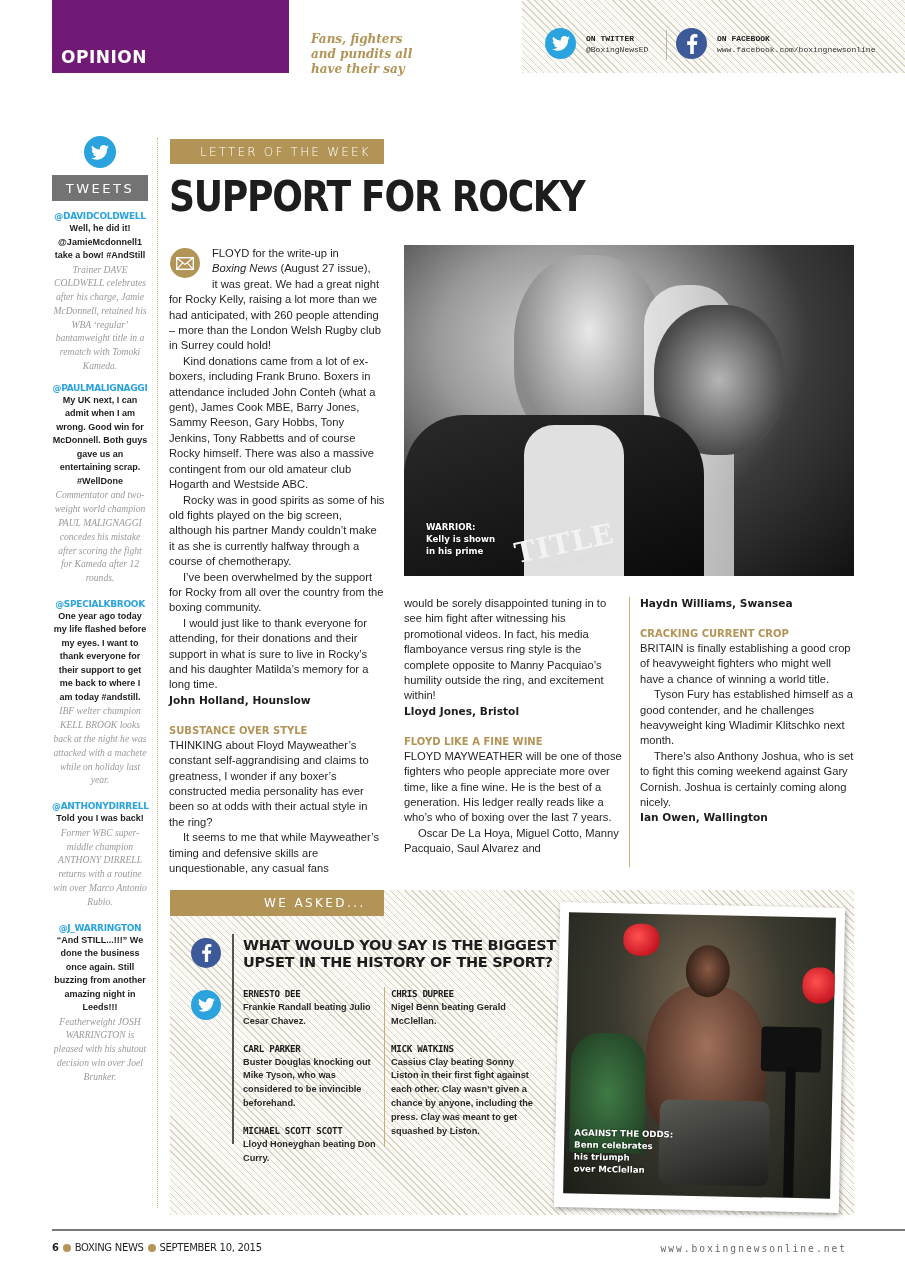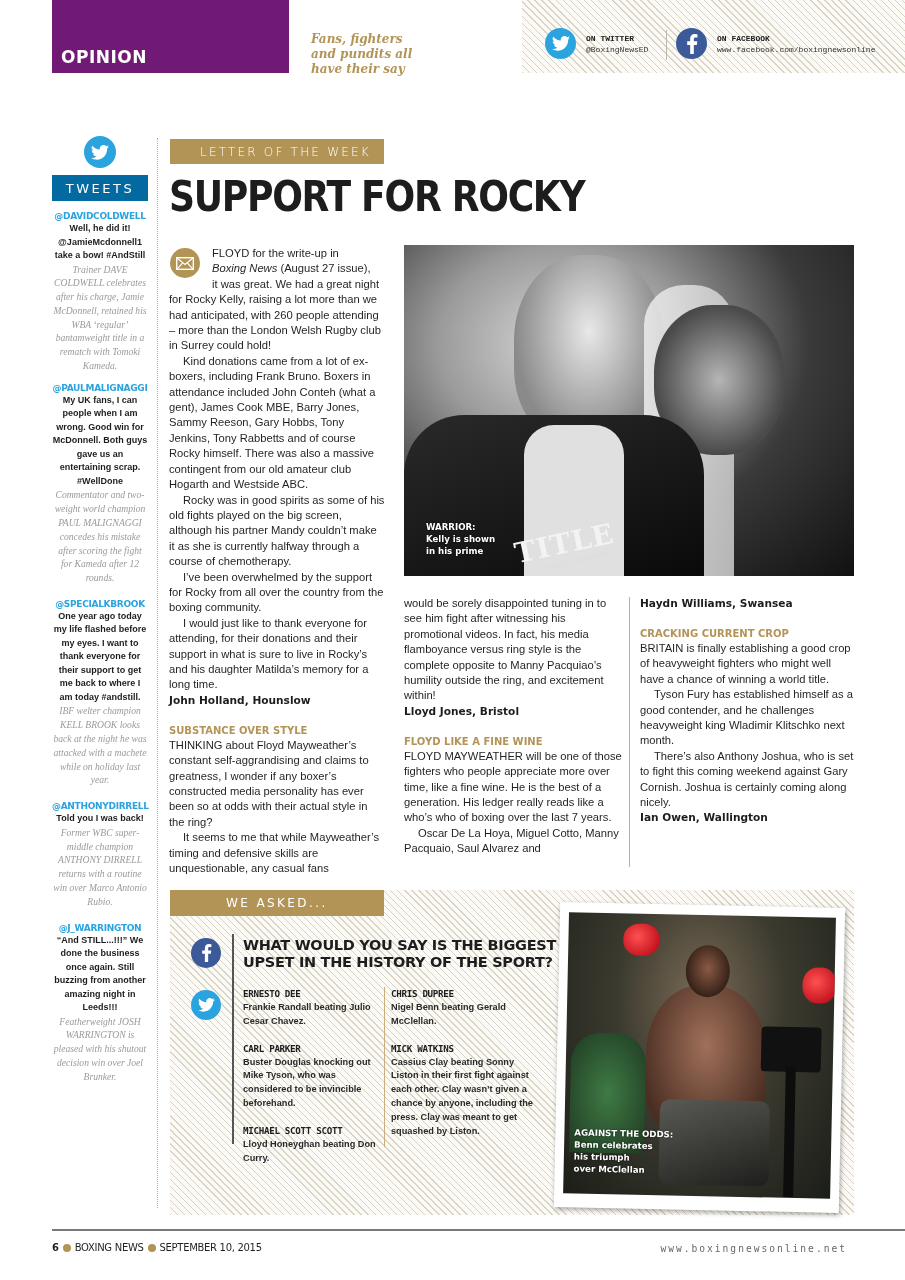--- a/index.html
+++ b/index.html
@@ -18,21 +18,21 @@
   .social-strip { position: absolute; left: 522px; top: 0; width: 383px; height: 73px; }
   .social-item { position: absolute; top: 28px; display: flex; align-items: center; font-family: Liberation Mono, monospace; }
   .social-item .circle { width: 31px; height: 31px; border-radius: 50%; display: flex; align-items: center; justify-content: center; }
   .social-item .txt { margin-left: 10px; font-size: 8px; line-height: 11px; color: #333; }
   .social-item .txt b { display: block; font-size: 8px; color: #222; }
   .social-divider { position: absolute; left: 666px; top: 30px; width: 1px; height: 30px; background: #bdb7a8; }
 
   
   .tweets-col { position: absolute; left: 52px; top: 136px; width: 96px; text-align: center; }
   .tweets-col .tw-logo { width: 32px; height: 32px; border-radius: 50%; background: #2aa3df; margin: 0 auto; display: flex; align-items: center; justify-content: center; }
-  .tweets-header { margin-top: 7px; height: 26px; background: #0369a1; color: #fff; font-size: 13px; letter-spacing: 2.5px; display: flex; align-items: center; justify-content: center; font-family: "DejaVu Sans", sans-serif; }
+  .tweets-header { margin-top: 7px; height: 26px; background: #737373; color: #fff; font-size: 13px; letter-spacing: 2.5px; display: flex; align-items: center; justify-content: center; font-family: "DejaVu Sans", sans-serif; }
   .tweet { margin-top: 9px; }
   .tweet:first-of-type { margin-top: 6px; }
   .tweet-handle { color: #2aa3df; font-weight: 700; font-size: 9px; line-height: 12px; font-family: "DejaVu Sans", sans-serif; letter-spacing: -0.3px; }
   .tweet-text { font-weight: 700; font-size: 9px; line-height: 13.5px; color: #1d1d1d; font-family: "Liberation Sans", sans-serif; }
   .tweet-caption { font-family: "Liberation Serif", serif; font-style: italic; font-size: 9.6px; line-height: 13.8px; color: #9a9a9a; }
   .col-dots { position: absolute; left: 157px; top: 138px; width: 0; height: 1070px; border-left: 1.5px dotted #c9ae7a; }
 
   
   .lotw-label { position: absolute; left: 170px; top: 139px; width: 214px; height: 25px; background: #b39457; color: #fff; font-size: 12px; letter-spacing: 2.2px; display: flex; align-items: center; padding-left: 30px; font-family: "DejaVu Sans", sans-serif; font-weight: 300; }
   .headline { position: absolute; left: 169px; top: 172px; font-family: "DejaVu Sans", sans-serif; font-weight: 700; font-size: 42px; letter-spacing: -1.5px; color: #1d1d1d; transform: scaleX(0.86); transform-origin: left; white-space: nowrap; }
@@ -55,21 +55,21 @@
   .photo1 .ph-title { position: absolute; left: 110px; top: 282px; color: #f3f3f3; font-family: "DejaVu Serif", serif; font-weight: 700; font-size: 28px; transform: rotate(-12deg); letter-spacing: 1px; }
   .photo1 .ph-gb { position: absolute; left: 140px; top: 312px; color: #ddd; font-size: 7px; font-weight: 700; transform: rotate(-12deg); letter-spacing: 1px; }
   .photo-caption { position: absolute; color: #fff; font-family: "DejaVu Sans", sans-serif; font-weight: 700; font-size: 8.6px; line-height: 12px; text-shadow: 0 0 2px rgba(0,0,0,0.6); }
 
   .col2 { position: absolute; left: 404px; top: 596px; width: 222px; }
   .col3 { position: absolute; left: 640px; top: 596px; width: 218px; }
   .vrule { position: absolute; width: 1px; background: #c9ae7a; }
 
   
   .asked-section { position: absolute; left: 170px; top: 890px; width: 684px; height: 325px; }
-  .asked-label { position: absolute; left: 170px; top: 890px; width: 214px; height: 26px; background: #b39457; color: #fff; font-size: 12px; letter-spacing: 2.4px; display: flex; align-items: center; padding-left: 56px; font-family: "DejaVu Sans", sans-serif; }
+  .asked-label { position: absolute; left: 170px; top: 890px; width: 214px; height: 26px; background: #b39457; color: #fff; font-size: 12px; letter-spacing: 2.4px; display: flex; align-items: center; padding-left: 94px; font-family: "DejaVu Sans", sans-serif; }
   .asked-fb { position: absolute; left: 191px; top: 938px; width: 30px; height: 30px; border-radius: 50%; background: #3c5a99; display: flex; align-items: center; justify-content: center; }
   .asked-tw { position: absolute; left: 191px; top: 990px; width: 30px; height: 30px; border-radius: 50%; background: #2aa3df; display: flex; align-items: center; justify-content: center; }
   .asked-vrule { position: absolute; left: 232px; top: 934px; width: 1.5px; height: 210px; background: #555; }
   .asked-question { position: absolute; left: 243px; top: 937px; width: 320px; font-family: "DejaVu Sans", sans-serif; font-weight: 700; font-size: 14.5px; line-height: 17px; color: #1d1d1d; letter-spacing: -0.3px; }
   .answers-col { position: absolute; top: 987px; }
   .answer { margin-bottom: 13px; }
   .answer-name { font-family: "DejaVu Sans Mono", monospace; font-weight: 700; font-size: 9.2px; line-height: 14px; color: #1d1d1d; letter-spacing: -0.3px; }
   .answer-text { font-family: "Liberation Sans", sans-serif; font-weight: 700; font-size: 9.2px; line-height: 13.8px; color: #2a2a2a; }
   .answers-divider { position: absolute; left: 384px; top: 987px; width: 1px; height: 160px; background: #c9ae7a; }
 
@@ -127,21 +127,21 @@
   </div>
   <div class="tweets-header">TWEETS</div>
 
   <div class="tweet">
     <div class="tweet-handle">@DAVIDCOLDWELL</div>
     <div class="tweet-text">Well, he did it! @JamieMcdonnell1 take a bow! #AndStill</div>
     <div class="tweet-caption">Trainer DAVE COLDWELL celebrates after his charge, Jamie McDonnell, retained his WBA ‘regular’ bantamweight title in a rematch with Tomoki Kameda.</div>
   </div>
   <div class="tweet" style="">
     <div class="tweet-handle">@PAULMALIGNAGGI</div>
-    <div class="tweet-text">My UK fans, I can people when I am wrong. Good win for McDonnell. Both guys gave us an entertaining scrap. #WellDone</div>
+    <div class="tweet-text">My UK next, I can admit when I am wrong. Good win for McDonnell. Both guys gave us an entertaining scrap. #WellDone</div>
     <div class="tweet-caption">Commentator and two-weight world champion PAUL MALIGNAGGI concedes his mistake after scoring the fight for Kameda after 12 rounds.</div>
   </div>
   <div class="tweet" style="margin-top:13px;">
     <div class="tweet-handle">@SPECIALKBROOK</div>
     <div class="tweet-text">One year ago today my life flashed before my eyes. I want to thank everyone for their support to get me back to where I am today #andstill.</div>
     <div class="tweet-caption">IBF welter champion KELL BROOK looks back at the night he was attacked with a machete while on holiday last year.</div>
   </div>
   <div class="tweet" style="margin-top:13px;">
     <div class="tweet-handle">@ANTHONYDIRRELL</div>
     <div class="tweet-text">Told you I was back!</div>

